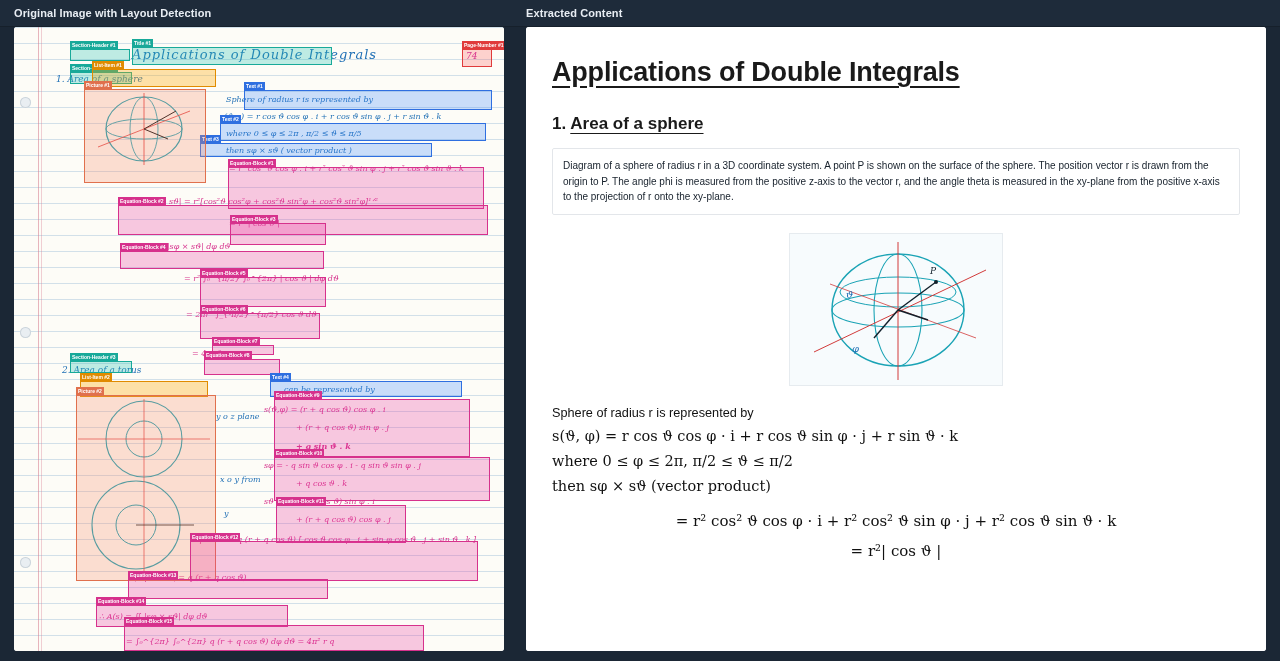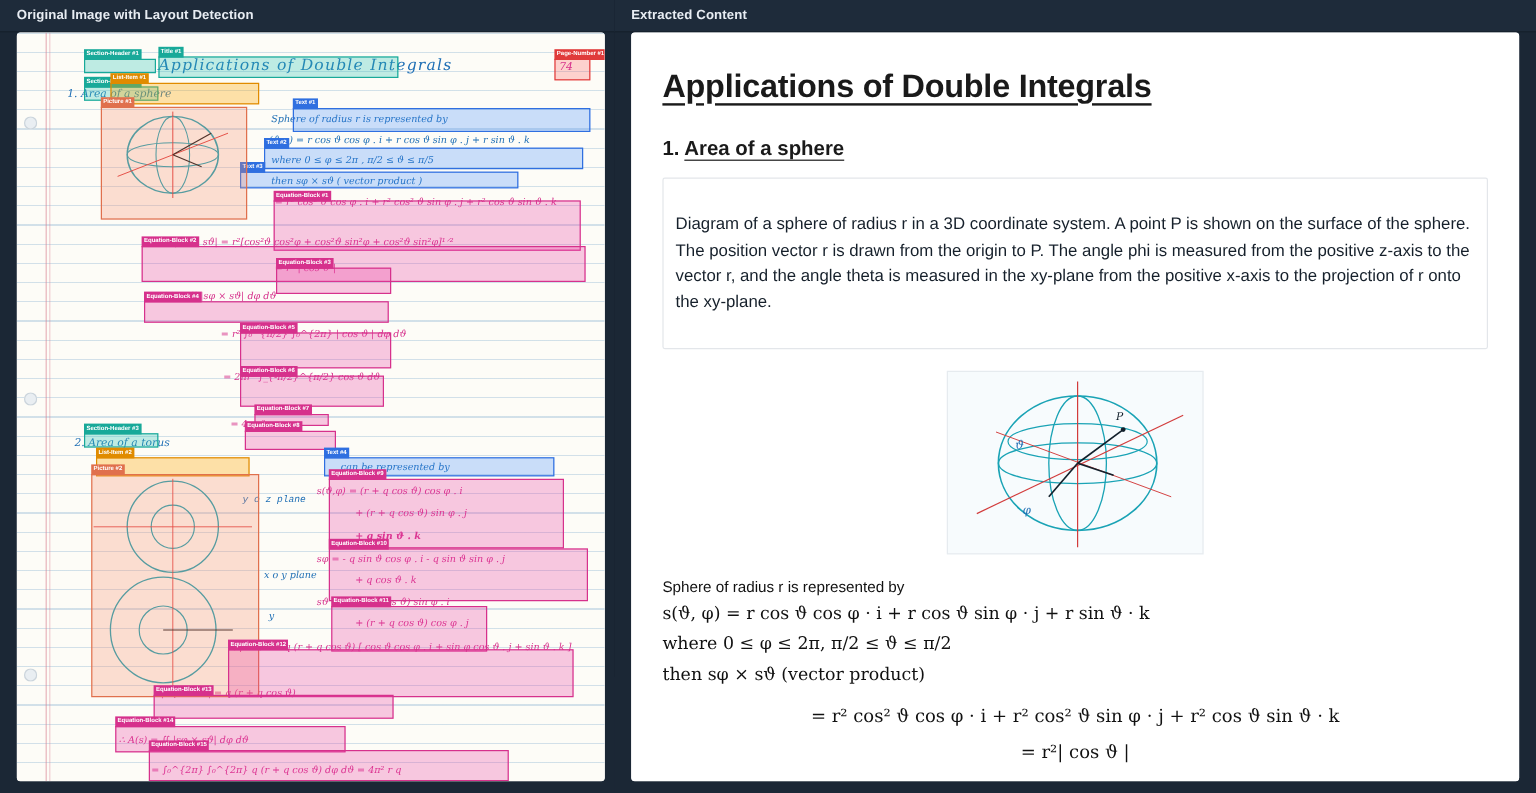--- a/index.html
+++ b/index.html
@@ -163,22 +163,22 @@
   .doc h2 {
     font-family: "Liberation Sans", sans-serif;
     font-size: 17px;
     font-weight: bold;
     margin: 26px 0 14px 0;
   }
   .doc h2 .u { text-decoration: underline; text-underline-offset: 4px; }
   .figcaption {
     border: 1px solid #e3e6ea;
     border-radius: 2px;
-    padding: 27px 10px;
-    font-size: 14px;
+    padding: 9px 10px;
+    font-size: 10px;
     line-height: 1.55;
     color: #16202b;
   }
   .fig-wrap {
     display: flex;
     justify-content: center;
     margin: 18px 0 16px 0;
   }
   .fig-img {
     width: 212px;
@@ -238,22 +238,22 @@
         <div class="ink ink-xs" style="left:282px; top:396px; color:#d6318c;">+ (r + q cos ϑ) sin φ . j</div>
         <div class="ink ink-xs" style="left:282px; top:414px; color:#d6318c;font-weight:bold;">+ q sin ϑ . k</div>
         <div class="ink ink-xs" style="left:250px; top:434px; color:#d6318c;">sφ = - q sin ϑ cos φ . i - q sin ϑ sin φ . j</div>
         <div class="ink ink-xs" style="left:282px; top:452px; color:#d6318c;">+ q cos ϑ . k</div>
         <div class="ink ink-xs" style="left:250px; top:470px; color:#d6318c;">sϑ = - (r + q cos ϑ) sin φ . i</div>
         <div class="ink ink-xs" style="left:282px; top:488px; color:#d6318c;">+ (r + q cos ϑ) cos φ . j</div>
         <div class="ink ink-xs" style="left:180px; top:508px; color:#d6318c;">sφ × sϑ = q (r + q cos ϑ) [ cos ϑ cos φ . i + sin φ cos ϑ . j + sin ϑ . k ]</div>
         <div class="ink ink-xs" style="left:120px; top:546px; color:#d6318c;">| sφ × sϑ | = q (r + q cos ϑ)</div>
         <div class="ink ink-xs" style="left:85px; top:585px; color:#d6318c;">∴  A(s) = ∬ |sφ × sϑ| dφ dϑ</div>
         <div class="ink ink-xs" style="left:112px; top:610px; color:#d6318c;">= ∫₀^{2π} ∫₀^{2π} q (r + q cos ϑ) dφ dϑ    = 4π² r q</div>
-        <div class="ink ink-xs" style="left:188px; top:385px; color:#1f6fb5;font-family:Liberation Mono, monospace;">y o z plane</div>
-        <div class="ink ink-xs" style="left:206px; top:448px; color:#1f6fb5;">x o y plane</div>
+        <div class="ink ink-xs" style="left:202px; top:385px; color:#1f6fb5;">y o z plane</div>
+        <div class="ink ink-xs" style="left:206px; top:448px; color:#1f6fb5;">x o y from</div>
         <div class="ink ink-xs" style="left:210px; top:482px; color:#1f6fb5;">y</div>
 
         <svg style="position:absolute; left:70px; top:62px;" width="120" height="80" viewBox="0 0 120 80">
           <ellipse cx="60" cy="40" rx="38" ry="32" fill="none" stroke="#1aa3b5" stroke-width="1.2"></ellipse>
           <ellipse cx="60" cy="40" rx="38" ry="10" fill="none" stroke="#1aa3b5" stroke-width="0.9"></ellipse>
           <ellipse cx="60" cy="40" rx="14" ry="32" fill="none" stroke="#1aa3b5" stroke-width="0.9"></ellipse>
           <line x1="60" y1="4" x2="60" y2="76" stroke="#d33" stroke-width="0.8"></line>
           <line x1="14" y1="58" x2="106" y2="22" stroke="#d33" stroke-width="0.8"></line>
           <line x1="60" y1="40" x2="92" y2="22" stroke="#111" stroke-width="1"></line>
           <line x1="60" y1="40" x2="84" y2="50" stroke="#111" stroke-width="1"></line>

